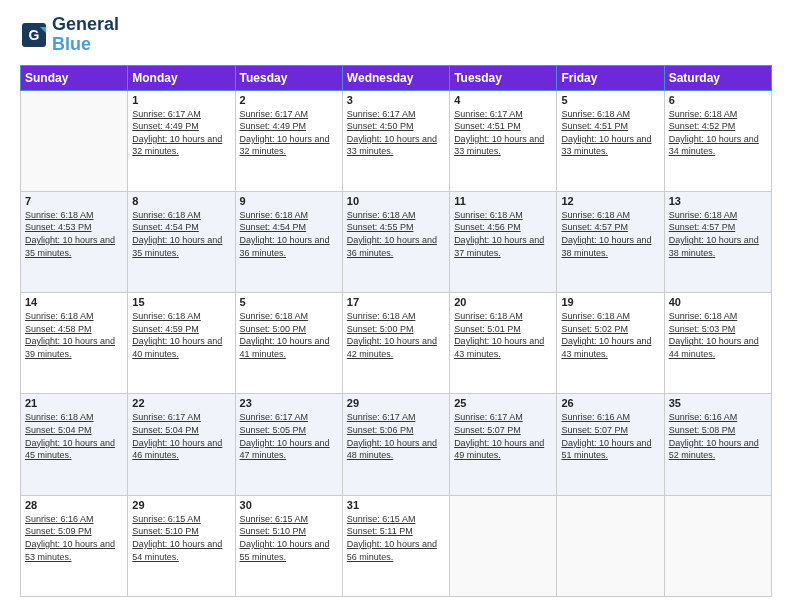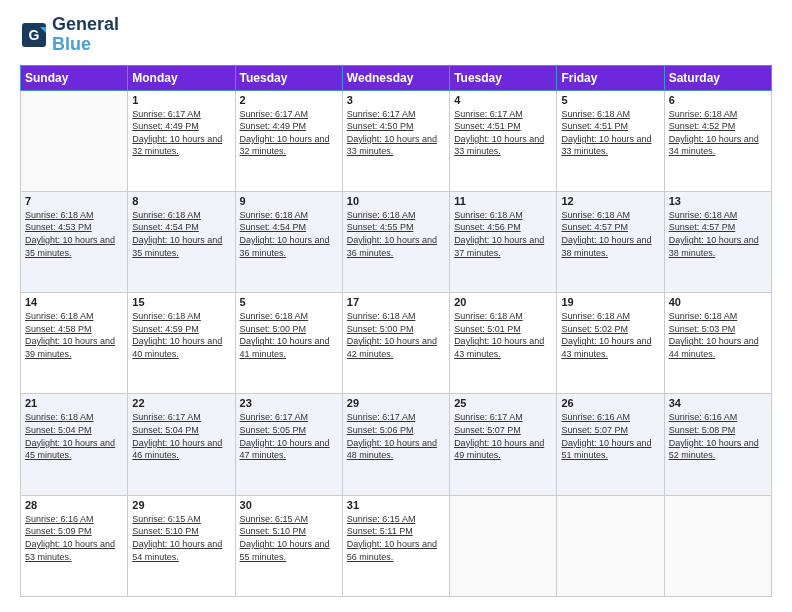--- a/index.html
+++ b/index.html
@@ -288,21 +288,21 @@
 Sunset: 5:07 PM
 Daylight: 10 hours and 49 minutes.</div>
           </td>
           <td>
             <div class="day-number">26</div>
             <div class="day-info" style="white-space: pre-line;">Sunrise: 6:16 AM
 Sunset: 5:07 PM
 Daylight: 10 hours and 51 minutes.</div>
           </td>
           <td>
-            <div class="day-number">34</div>
+            <div class="day-number">35</div>
             <div class="day-info" style="white-space: pre-line;">Sunrise: 6:16 AM
 Sunset: 5:08 PM
 Daylight: 10 hours and 52 minutes.</div>
           </td>
         </tr>
         <tr>
           <td>
             <div class="day-number">28</div>
             <div class="day-info" style="white-space: pre-line;">Sunrise: 6:16 AM
 Sunset: 5:09 PM

